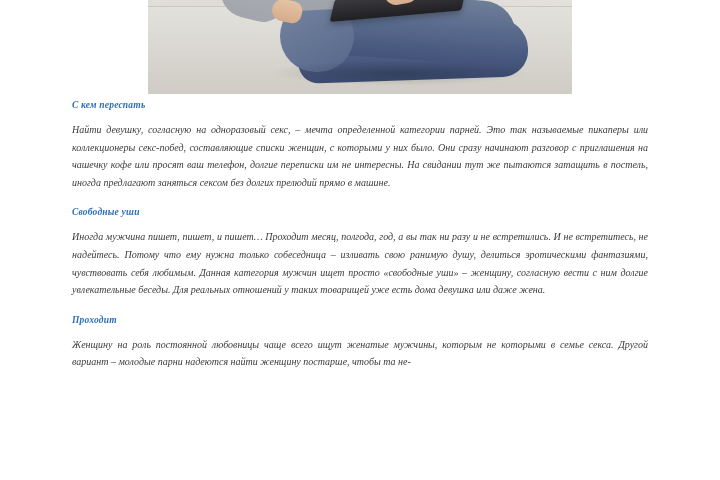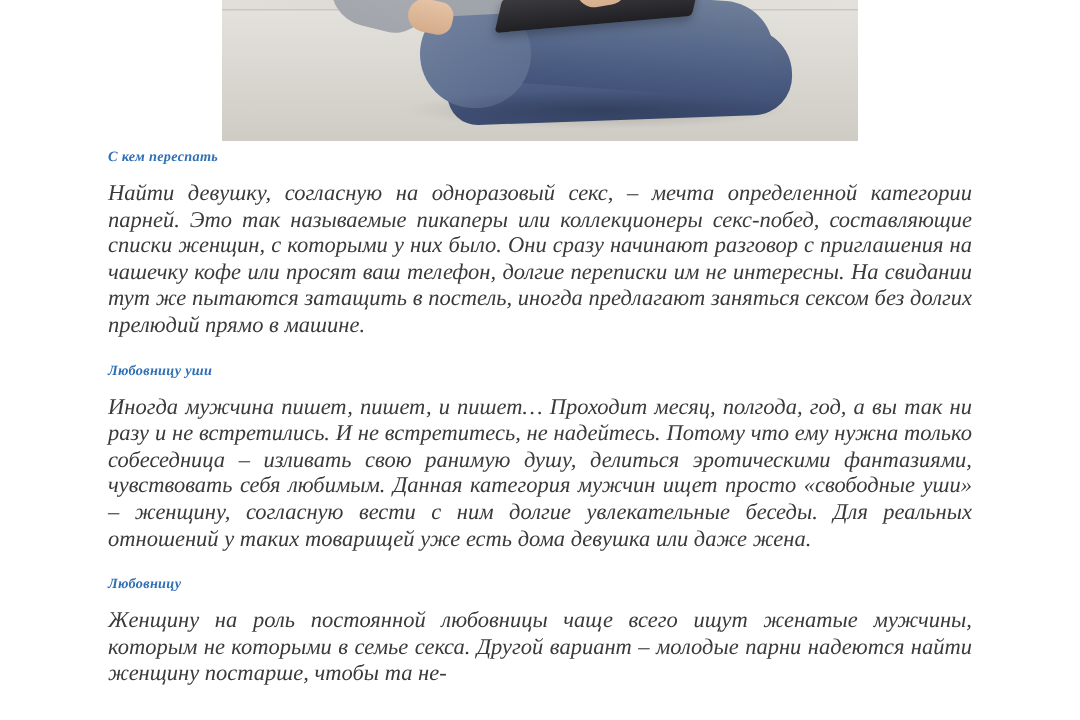--- a/index.html
+++ b/index.html
@@ -163,21 +163,21 @@
     font-size: 9.5px;
     font-weight: bold;
     font-style: italic;
     letter-spacing: 0.2px;
     margin: 0 0 11px 0;
     filter: blur(0.35px);
   }
   .para {
     color: #3a3a3a;
     font-family: "Liberation Serif", serif;
-    font-size: 15px;
+    font-size: 10px;
     line-height: 17.6px;
     text-align: justify;
     margin: 0;
     filter: blur(0.45px);
   }
   .para.italic {
     font-style: italic;
   }
   .block { margin-bottom: 16px; }
   .block:last-child { margin-bottom: 0; }
@@ -208,23 +208,23 @@
   </div>
 
   <div class="content">
 
     <div class="block">
       <p class="heading">С кем переспать</p>
       <p class="para italic">Найти девушку, согласную на одноразовый секс, – мечта определенной категории парней. Это так называемые пикаперы или коллекционеры секс-побед, составляющие списки женщин, с которыми у них было. Они сразу начинают разговор с приглашения на чашечку кофе или просят ваш телефон, долгие переписки им не интересны. На свидании тут же пытаются затащить в постель, иногда предлагают заняться сексом без долгих прелюдий прямо в машине.</p>
     </div>
 
     <div class="block">
-      <p class="heading">Любовницу уши</p>
+      <p class="heading">Свободные уши</p>
       <p class="para italic">Иногда мужчина пишет, пишет, и пишет… Проходит месяц, полгода, год, а вы так ни разу и не встретились. И не встретитесь, не надейтесь. Потому что ему нужна только собеседница – изливать свою ранимую душу, делиться эротическими фантазиями, чувствовать себя любимым. Данная категория мужчин ищет просто «свободные уши» – женщину, согласную вести с ним долгие увлекательные беседы. Для реальных отношений у таких товарищей уже есть дома девушка или даже жена.</p>
     </div>
 
     <div class="block">
-      <p class="heading">Любовницу</p>
+      <p class="heading">Проходит</p>
       <p class="para italic">Женщину на роль постоянной любовницы чаще всего ищут женатые мужчины, которым не которыми в семье секса. Другой вариант – молодые парни надеются найти женщину постарше, чтобы та не-</p>
     </div>
 
   </div>
 </div>
 
 </body></html>

